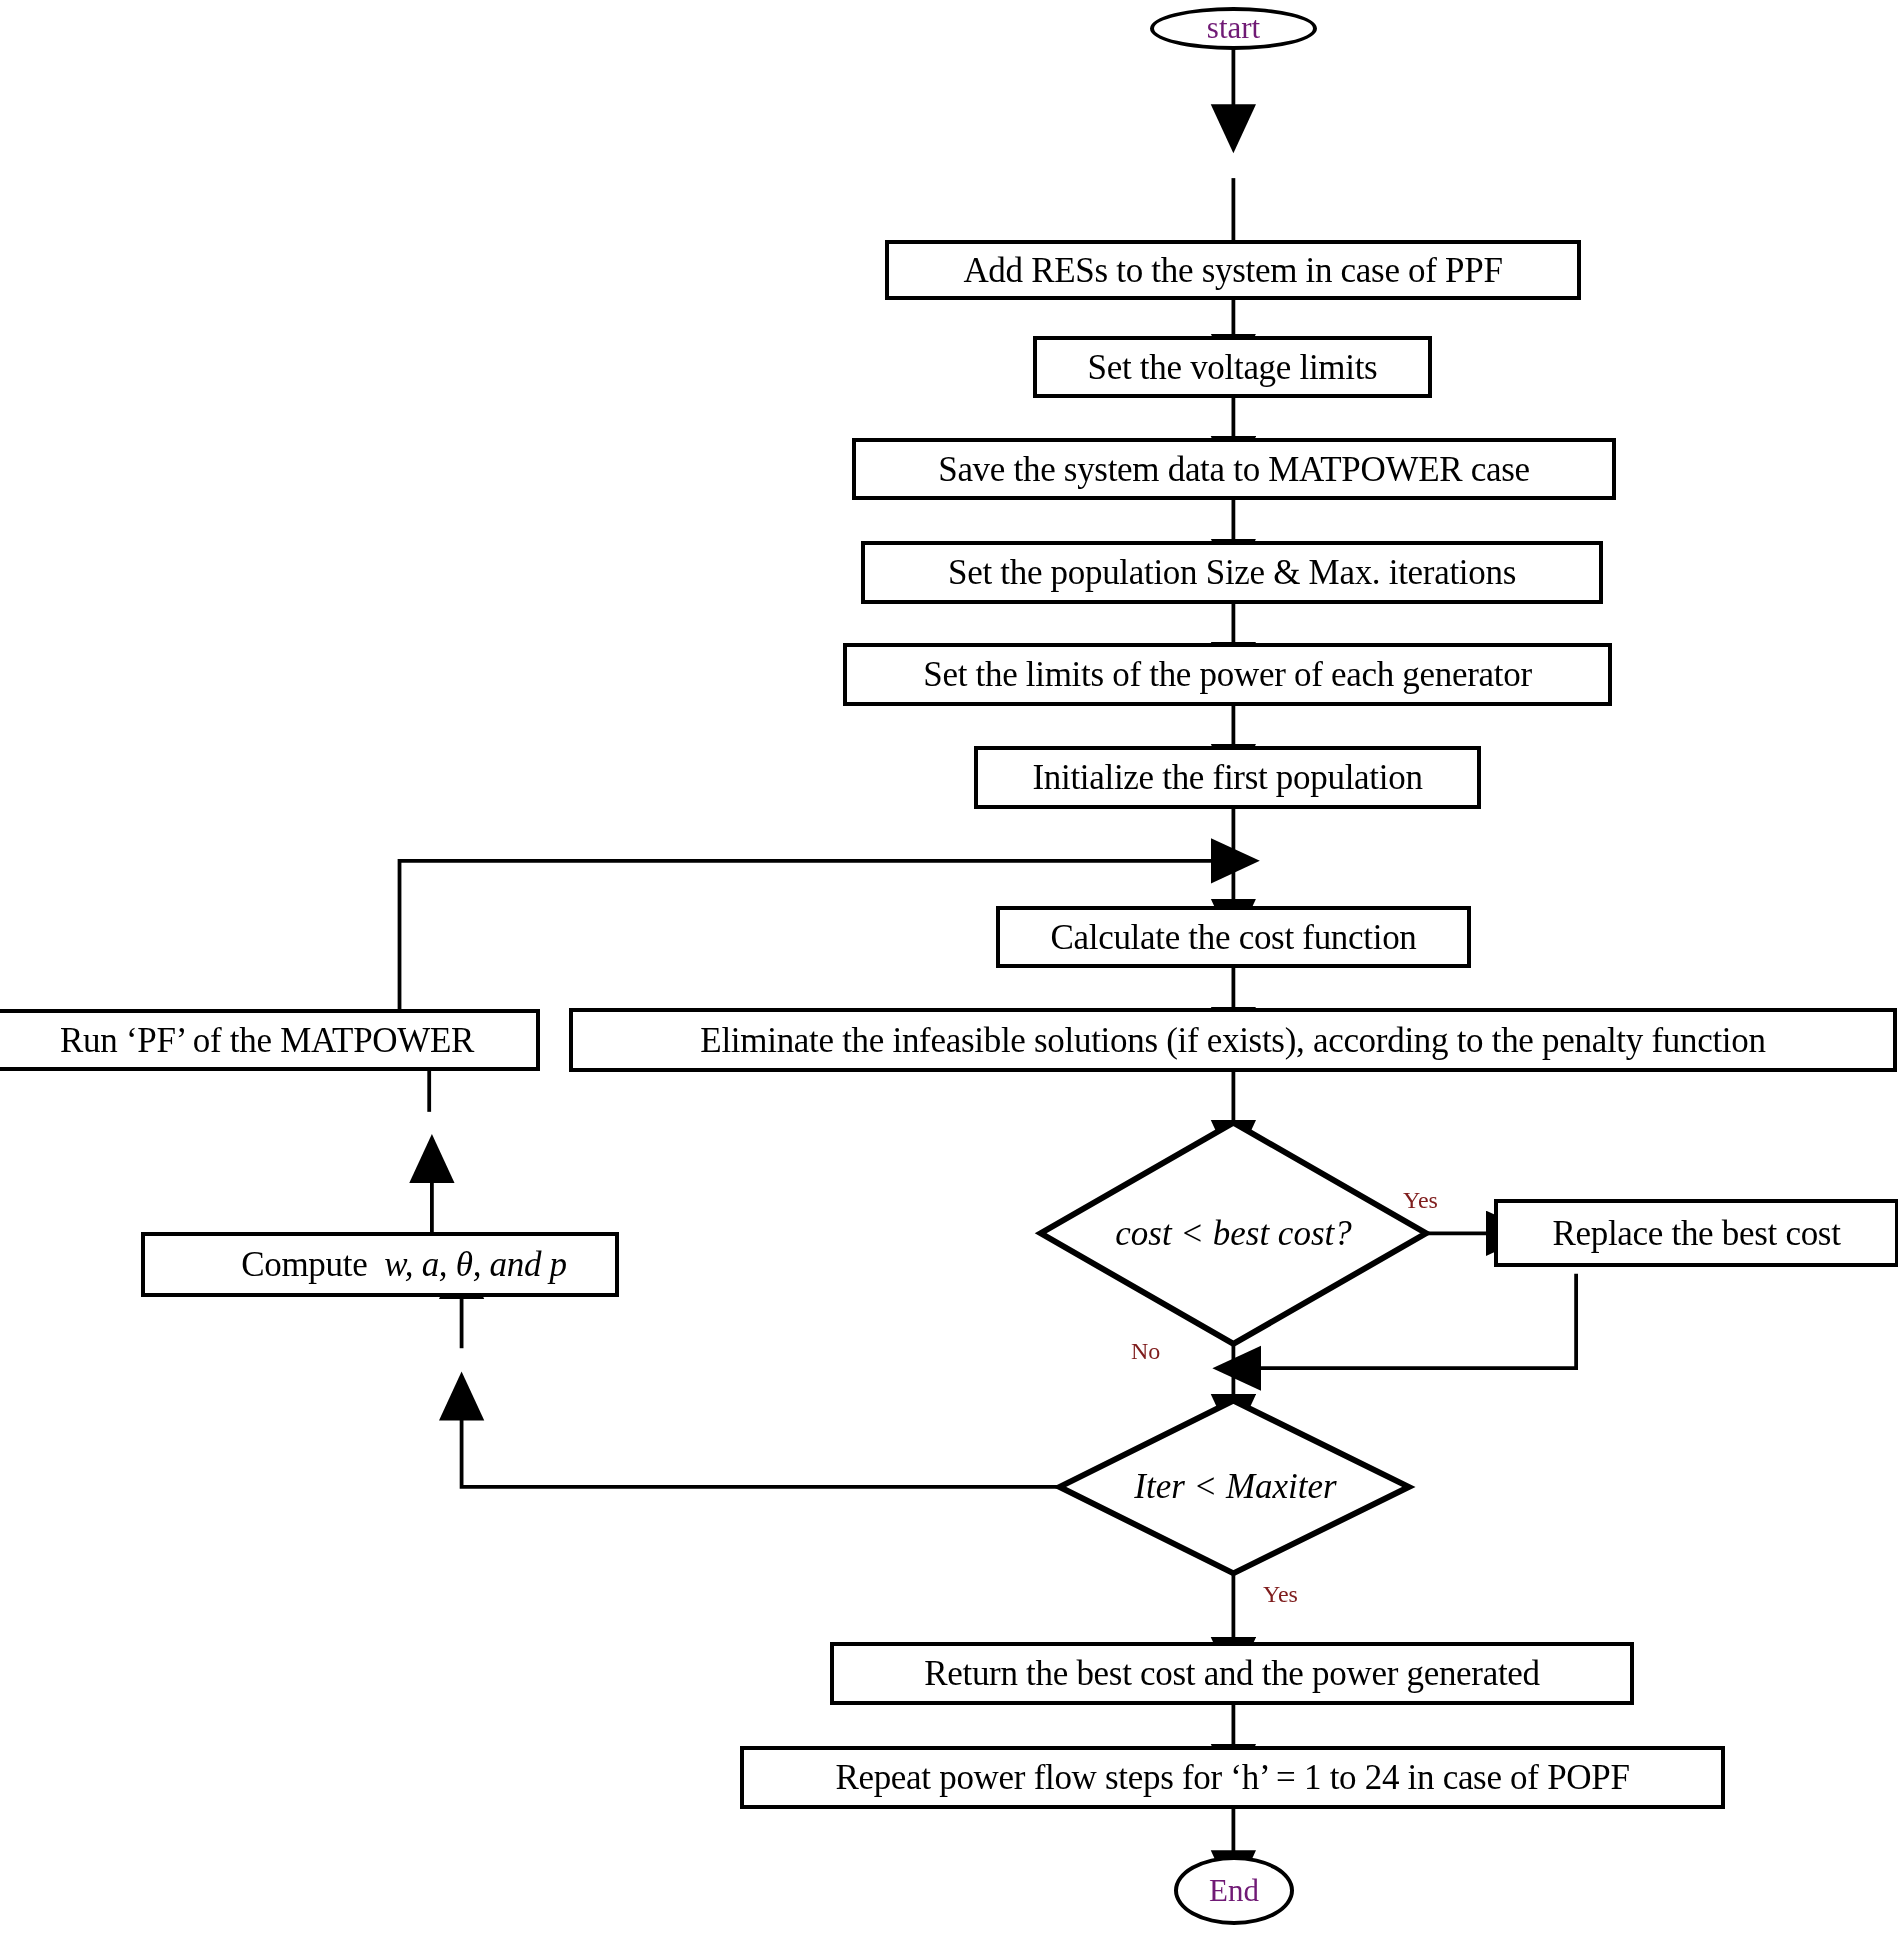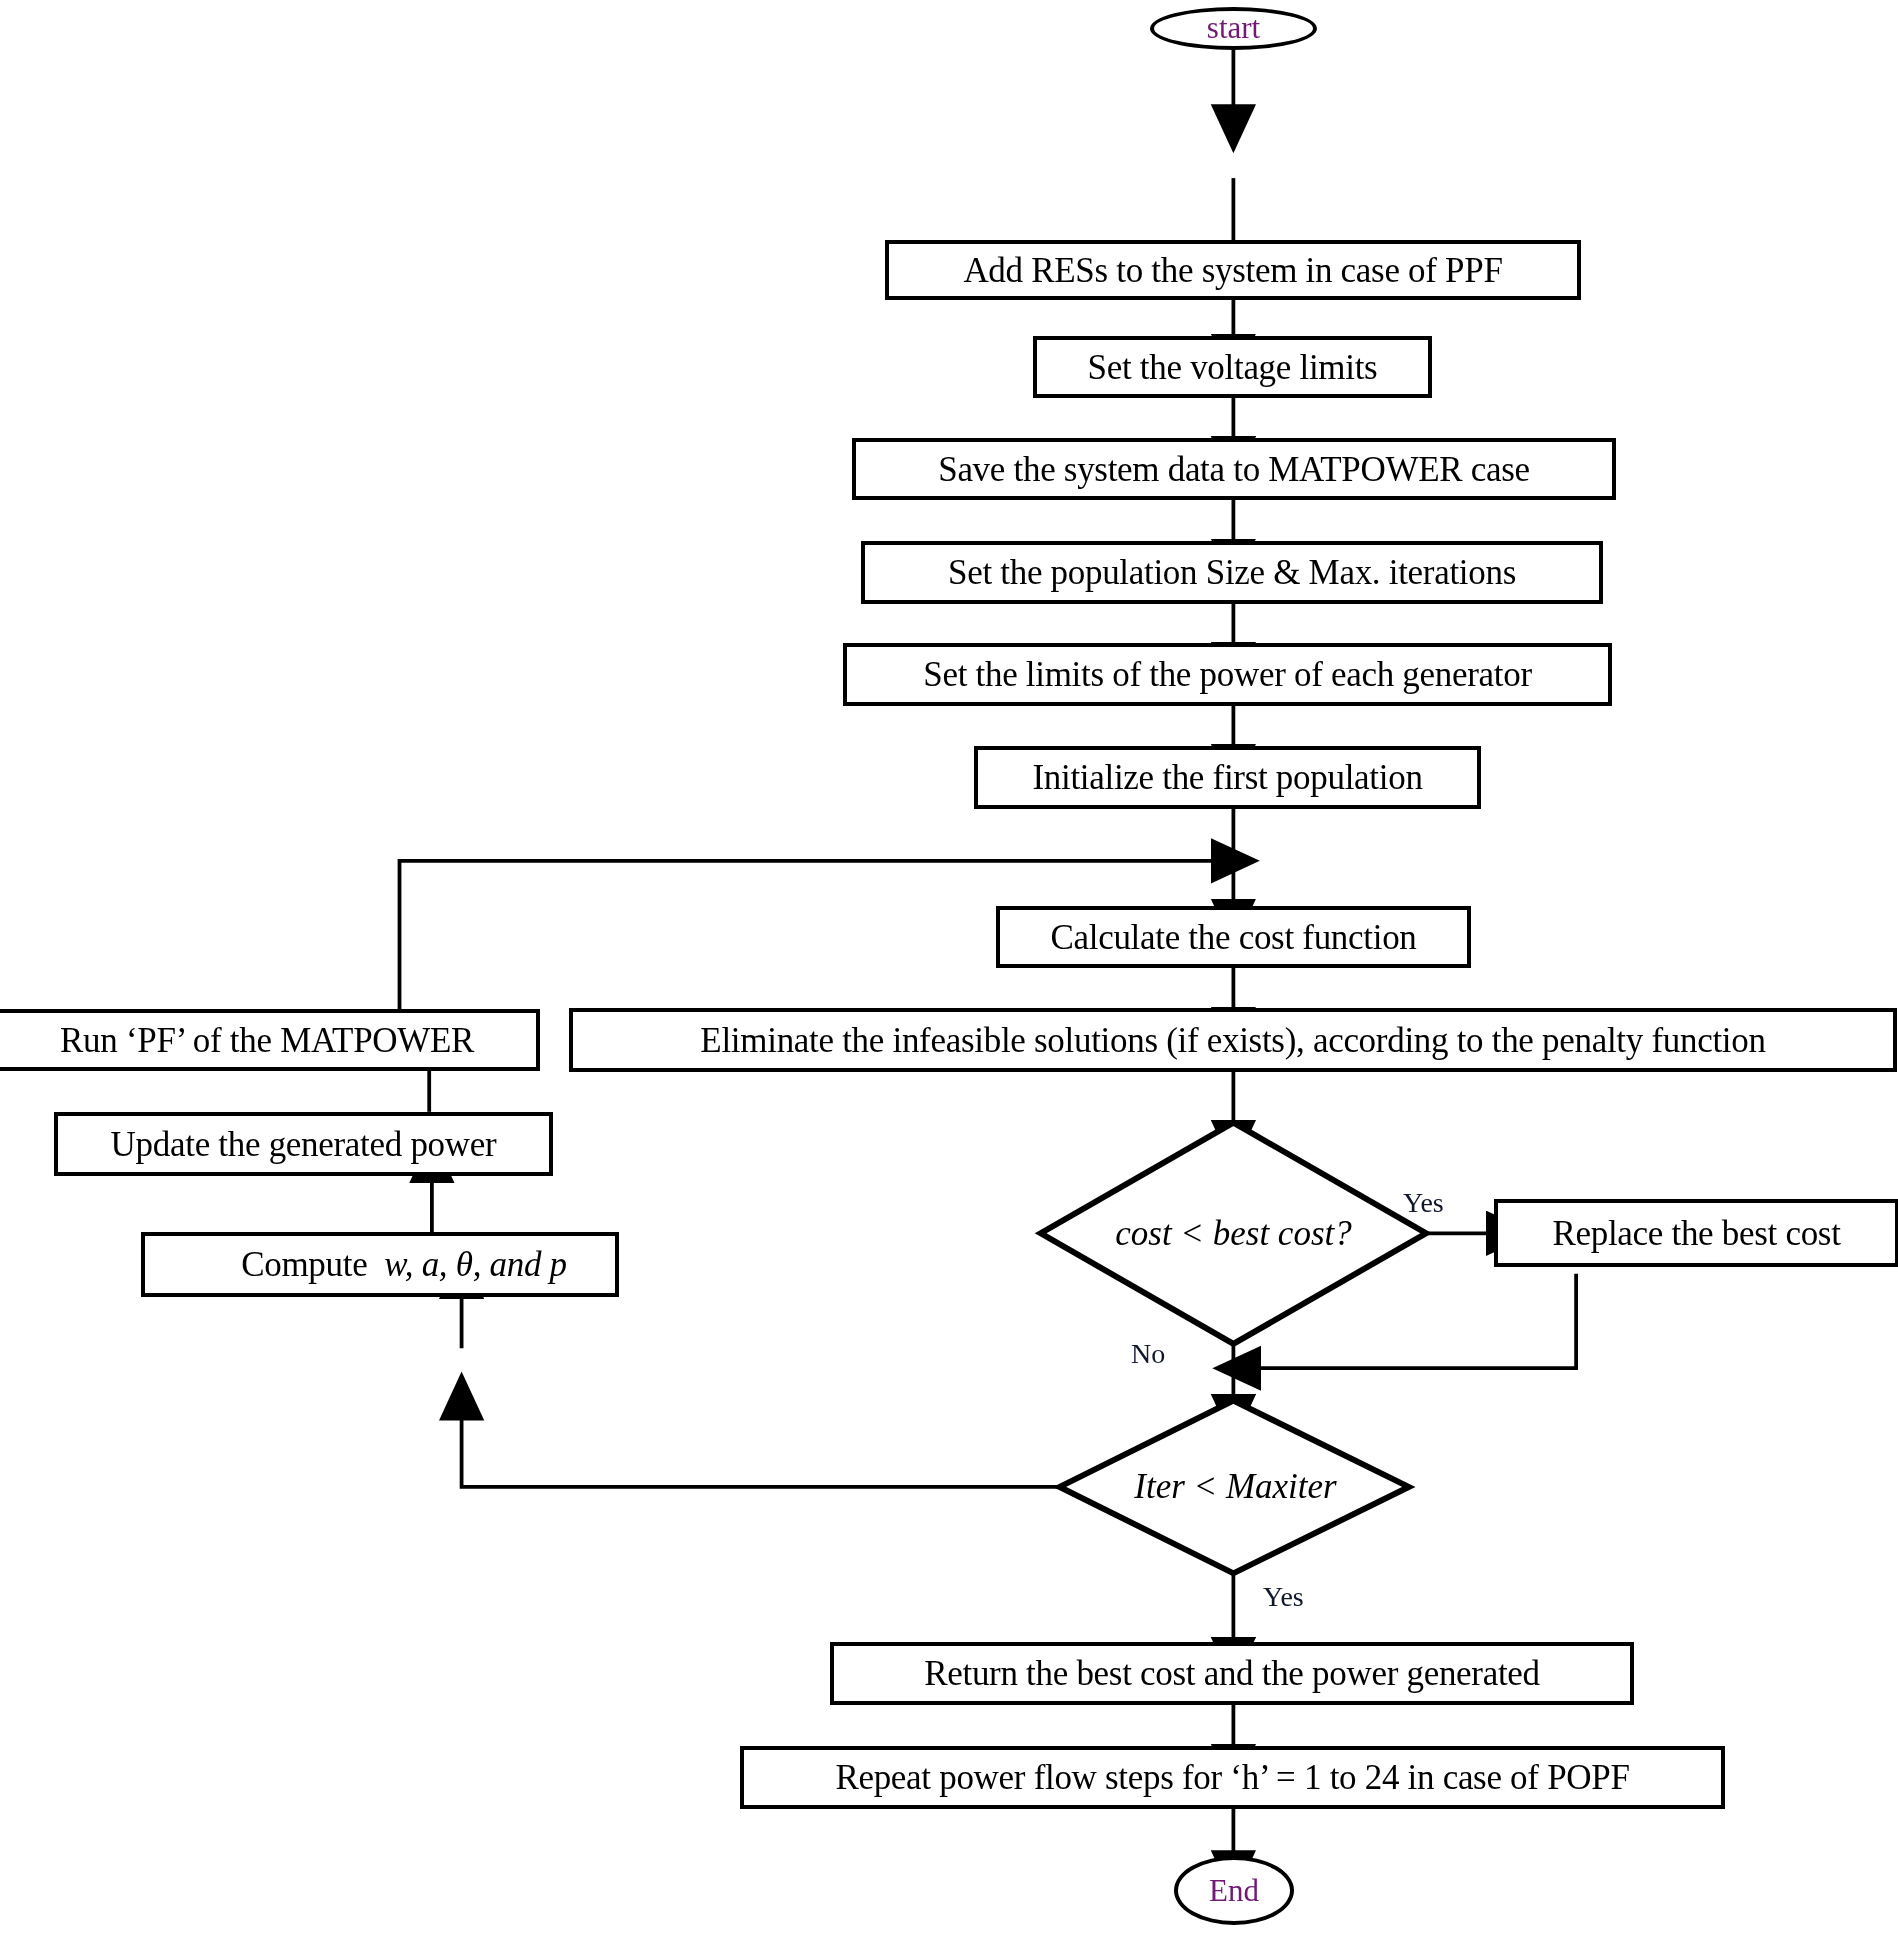--- a/index.html
+++ b/index.html
@@ -16,21 +16,21 @@
              letter-spacing:-0.3px;}
   .term{border:4.9px solid #000000;border-radius:50%;}
   .term .lbl{font-size:31px;color:#701a75;white-space:nowrap;}
 
   
   .dia-lbl{position:absolute;color:#000;font-size:35px;font-style:italic;
            white-space:nowrap;display:flex;align-items:center;
            justify-content:center;}
 
   
-  .edge-lbl{position:absolute;color:#0f172a;font-size:28px;white-space:nowrap;}
+  .edge-lbl{position:absolute;color:#7f1d1d;font-size:24px;white-space:nowrap;}
 
   .math{font-style:italic;}
   .up{font-style:normal;margin-left:48px;}
 </style>
 </head>
 <body>
 
 <div id="stage">
 
   <svg viewBox="0 0 3518 3587">
@@ -148,23 +148,20 @@
   </div>
 
   <div class="node term" style="left:1174px;top:1856px;width:120px;height:69px;">
     <span class="lbl">End</span>
   </div>
 
   <div class="node proc" style="left:-5.4px;top:1009px;width:545px;height:62px;">
     <span class="lbl">Run ‘PF’ of the MATPOWER</span>
   </div>
 
-  <div class="node proc" style="left:54px;top:1112px;width:499px;height:64px;">
-    <span class="lbl">Update the generated power</span>
-  </div>
 
   <div class="node proc" style="left:141px;top:1232px;width:478px;height:65px;">
     <span class="lbl">
       <span class="up">Compute</span><span>&nbsp;&nbsp;</span><span class="math">w,  a,  θ, and  p</span>
     </span>
   </div>
 
 
   <div class="edge-lbl" style="left:1403px;top:1187px;">
     <span>Yes</span>

